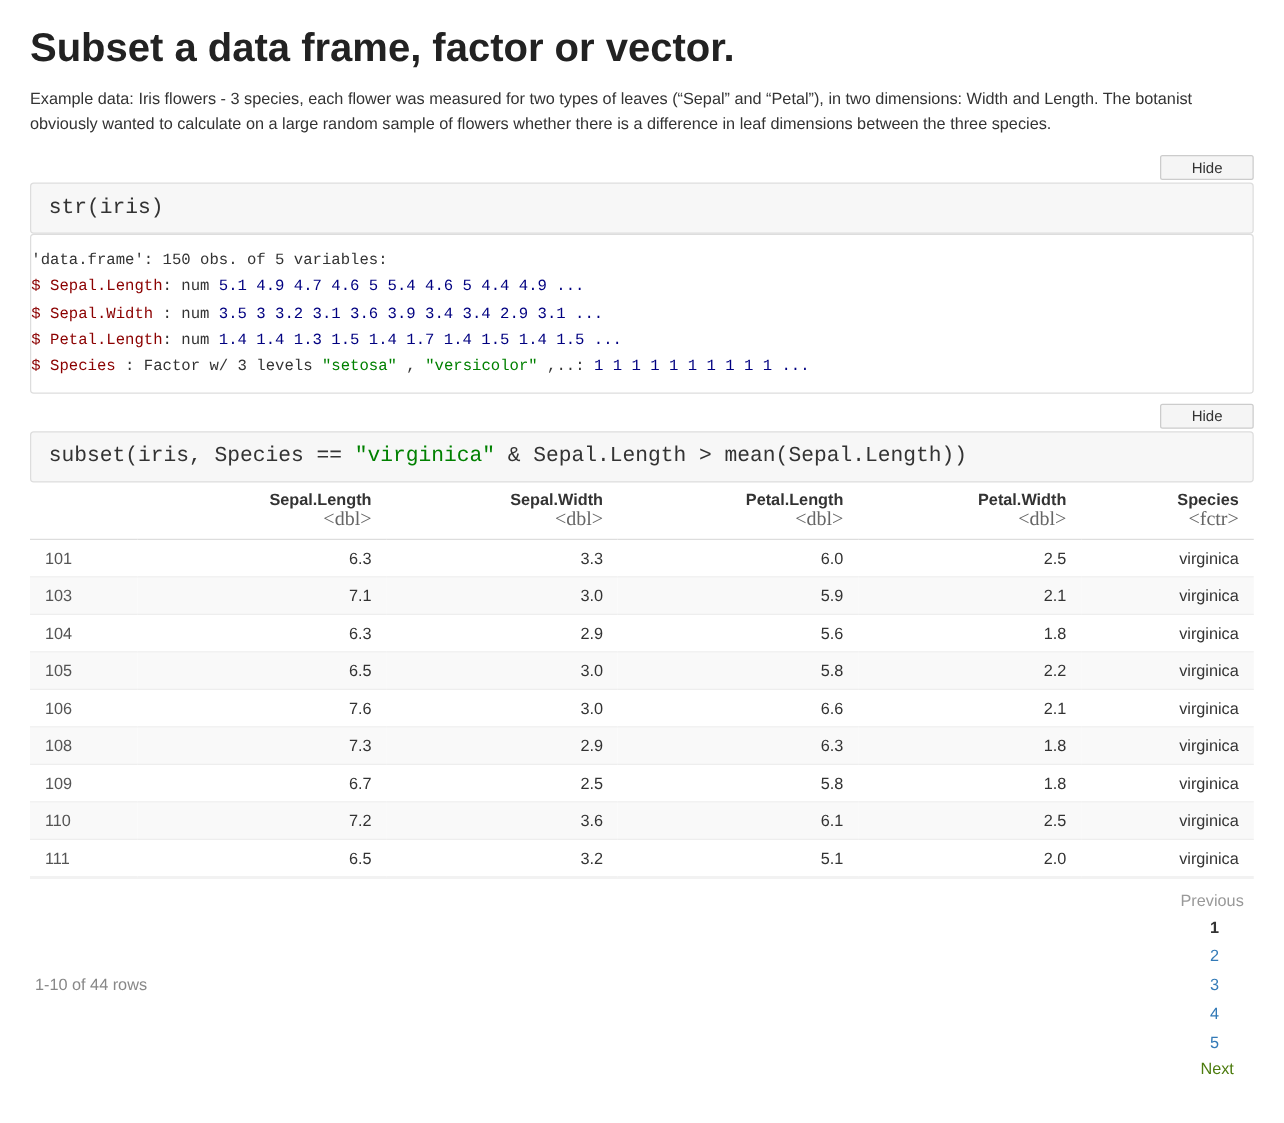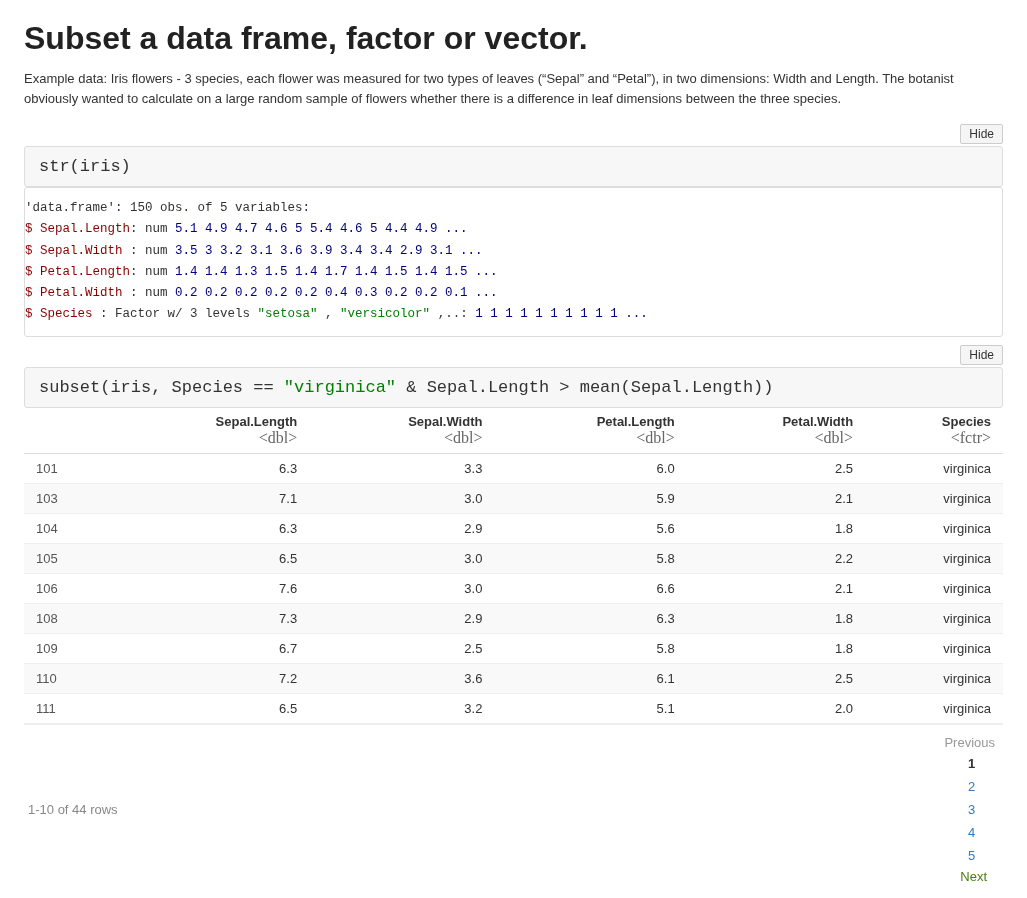--- a/index.html
+++ b/index.html
@@ -30,21 +30,21 @@
     }
 
     .hide-btn {
       display: flex;
       justify-content: flex-end;
       margin-bottom: 2px;
     }
 
     .hide-btn button {
       font-size: 12px;
-      padding: 2px 8px;
+      padding: 2px 24px;
       background: #f5f5f5;
       border: 1px solid #ccc;
       cursor: pointer;
       color: #333;
       border-radius: 2px;
     }
 
     .code-input {
       background: #f7f7f7;
       border: 1px solid #ddd;
@@ -209,23 +209,20 @@
   <div class="code-output">
     <div><span>'data.frame':   150 obs. of  5 variables:</span></div>
     <div>
       <span class="label"> $ Sepal.Length</span><span>: num  </span><span class="num-val">5.1 4.9 4.7 4.6 5 5.4 4.6 5 4.4 4.9 ...</span>
     </div>
     <div>
       <span class="label"> $ Sepal.Width </span><span>: num  </span><span class="num-val">3.5 3 3.2 3.1 3.6 3.9 3.4 3.4 2.9 3.1 ...</span>
     </div>
     <div>
       <span class="label"> $ Petal.Length</span><span>: num  </span><span class="num-val">1.4 1.4 1.3 1.5 1.4 1.7 1.4 1.5 1.4 1.5 ...</span>
-    </div>
-    <div>
-      <span class="label"> $ Petal.Width </span><span>: num  </span><span class="num-val">0.2 0.2 0.2 0.2 0.2 0.4 0.3 0.2 0.2 0.1 ...</span>
     </div>
     <div>
       <span class="label"> $ Species    </span>
       <span> : Factor w/ 3 levels </span>
       <span class="string-val">"setosa"</span>
       <span>,</span>
       <span class="string-val">"versicolor"</span>
       <span>,..: </span>
       <span class="num-val">1 1 1 1 1 1 1 1 1 1 ...</span>
     </div>

